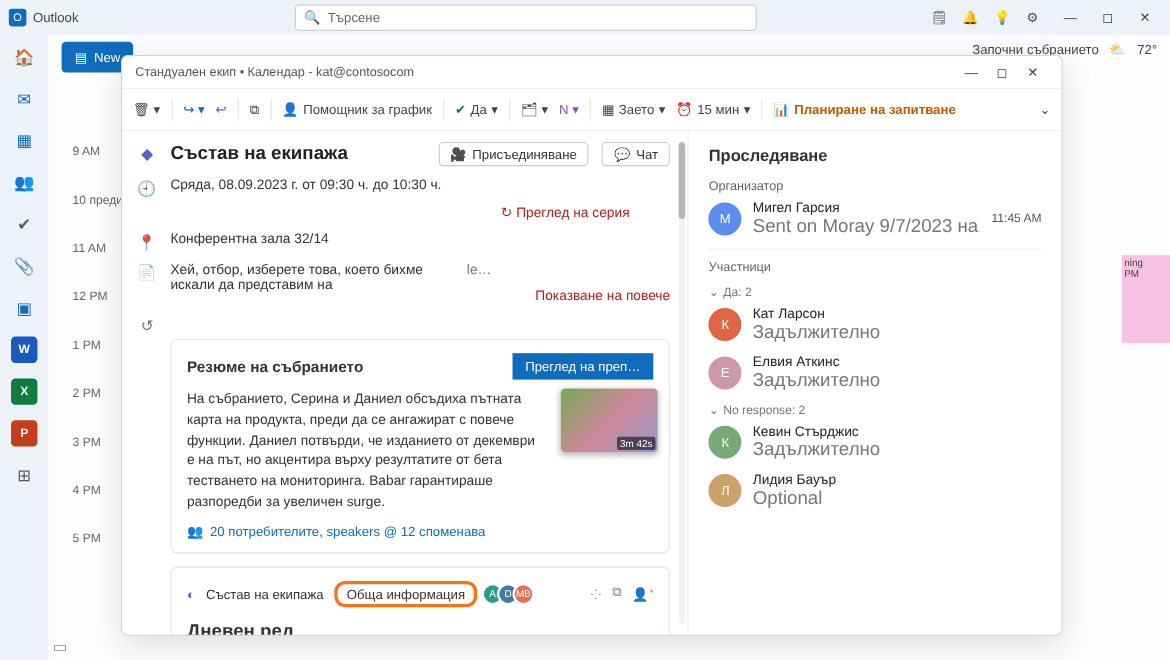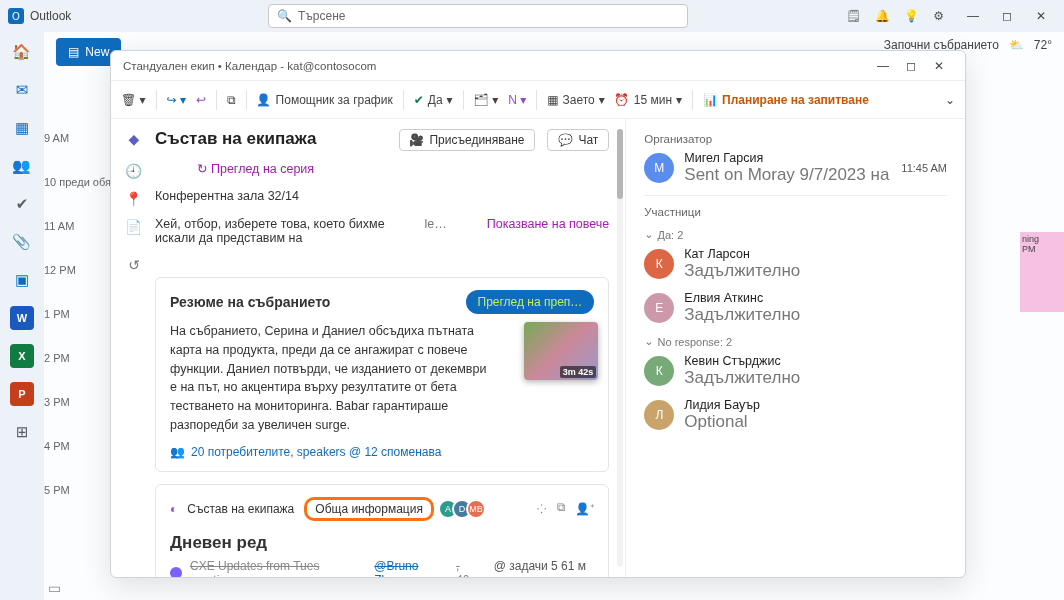--- a/index.html
+++ b/index.html
@@ -22,49 +22,49 @@
   .leftrail .ic.active { color:#0F6CBD; }
   .leftrail .word{background:#185ABD;color:#fff;border-radius:4px;font-size:11px;font-weight:bold;}
   .leftrail .excel{background:#107C41;color:#fff;border-radius:4px;font-size:11px;font-weight:bold;}
   .leftrail .ppt{background:#C43E1C;color:#fff;border-radius:4px;font-size:11px;font-weight:bold;}
 
   
   .calendar-bg { position:absolute; left:44px; right:0; top:32px; bottom:0; background:#fcfdff; }
   .cal-top { height:40px; display:flex; align-items:center; padding:0 12px; gap:12px;}
   .new-btn { background:#0F6CBD; color:#fff; height:28px; border-radius:4px; padding:0 12px; display:flex; align-items:center; gap:6px; font-size:12px;}
   .cal-right-top{ position:absolute; right:12px; top:6px; display:flex; align-items:center; gap:10px; font-size:12px; color:#444;}
-  .cal-times { position:absolute; left:0; top:100px; font-size:11px; color:#666; display:flex; flex-direction:column; gap:32px;}
+  .cal-times { position:absolute; left:22px; top:100px; font-size:11px; color:#666; display:flex; flex-direction:column; gap:32px;}
   .pink-card { position:absolute; right:0; top:200px; width:44px; height:80px; background:#F7C1E3; font-size:9px; padding:2px; color:#444; overflow:hidden;}
 
   
   .modal { position:absolute; left:110px; top:50px; right:98px; bottom:22px; background:#fff; border:1px solid #d0d4dc; border-radius:6px; box-shadow:0 8px 30px rgba(0,0,0,0.12); display:flex; flex-direction:column; overflow:hidden;justify-content:space-between;}
   .modal-title { height:30px; display:flex; align-items:center; padding:0 12px; font-size:11.5px; color:#555; border-bottom:1px solid #eee;}
   .modal-title .spacer{flex:1;}
   .modal-title .win-btn{width:28px;}
   .toolbar { height:38px; display:flex; align-items:center; gap:10px; padding:0 10px; border-bottom:1px solid #eee; font-size:12px; color:#444;}
   .toolbar .sep{ width:1px; height:20px; background:#e2e2e8;}
   .toolbar .tb-item{display:flex; align-items:center; gap:4px;}
   .toolbar .sched{ color:#cc5600; font-weight:600;}
 
   .modal-body { flex:1; display:flex; overflow:hidden;}
   .main-col { flex:1.6; padding:10px 16px 10px 14px; overflow-y:auto; font-size:12.5px; color:#333; border-right:1px solid #eee; position:relative;}
   .side-col { flex:1; padding:14px 18px; overflow-y:auto; font-size:12px; color:#333;}
 
   .row { display:flex; align-items:flex-start; gap:12px; margin-bottom:10px;}
   .row .ico { width:18px; color:#777; display:flex; justify-content:center; padding-top:2px; font-size:14px;}
   .title-row { font-size:17px; font-weight:600; color:#222;}
   .pill-btn { border:1px solid #ccc; border-radius:4px; padding:3px 10px; font-size:12px; display:flex; align-items:center; gap:5px; color:#333;}
-  .link { color:#a21caf; }
+  .link { color:#b91c1c;margin-top:24px; }
   .muted { color:#777; }
 
   .summary-box { border:1px solid #e2e4ea; border-radius:6px; padding:12px 14px; margin:4px 0 12px 30px; position:relative;}
   .summary-head { display:flex; align-items:center; justify-content:space-between; margin-bottom:8px;}
   .summary-head h3{ font-size:14px; font-weight:600;}
-  .blue-btn { background:#0F6CBD; color:#bef264; border-radius:12px; padding:5px 12px; font-size:12px;}
-  .thumb { position:absolute; right:10px; top:44px; width:74px; height:58px; background:linear-gradient(135deg,#7a5,#c89,#99c); border-radius:4px; box-shadow:0 2px 6px rgba(0,0,0,.3);font-weight:bold;}
+  .blue-btn { background:#0F6CBD; color:#ffffff; border-radius:0; padding:5px 12px; font-size:12px;}
+  .thumb { position:absolute; right:10px; top:44px; width:88px; height:58px; background:linear-gradient(135deg,#7a5,#c89,#99c); border-radius:4px; box-shadow:0 2px 6px rgba(0,0,0,.3);}
   .thumb .tag{position:absolute;right:2px;bottom:2px;background:rgba(0,0,0,.55);color:#fff;font-size:9px;padding:1px 3px;border-radius:2px;}
   .mentions{ margin-top:10px; color:#0F6CBD; font-size:12px; display:flex; gap:6px; align-items:center;}
 
   .loop-card { border:1px solid #e2e4ea; border-radius:6px; padding:12px 14px; margin:0 0 12px 30px;}
   .loop-head { display:flex; align-items:center; gap:10px; font-size:12px;}
   .ava-stack{display:flex;}
   .ava{width:20px;height:20px;border-radius:50%;border:2px solid #fff;margin-left:-6px;display:flex;align-items:center;justify-content:center;font-size:9px;color:#fff;}
   .loop-head .right{margin-left:auto; display:flex; gap:10px; color:#888;}
   .agenda h4{ font-size:17px; font-weight:600; margin:12px 0 6px 0;}
   .agenda-item{ display:flex; gap:8px; align-items:center; font-size:12px; color:#555; margin-bottom:6px;}
@@ -222,20 +222,21 @@
           <span>Присъединяване</span>
         </div>
         <div class="pill-btn">
           <span>💬</span>
           <span>Чат</span>
         </div>
       </div>
 
       <div class="row">
         <div class="ico">🕘</div>
+        <div>Сряда, 08.09.2023 г. от 09:30 ч. до 10:30 ч.</div>
         <div style="width:30px"></div>
         <div class="link">
           <span>↻</span>
           <span>Преглед на серия</span>
         </div>
       </div>
 
       <div class="row">
         <div class="ico">📍</div>
         <div>Конферентна зала 32/14</div>
@@ -291,20 +292,21 @@
             <span class="strike">CXE Updates from Tues meeting,</span>
             <span class="strike atm">@Bruno Zhao</span>
             <span class="strike">, 40m</span>
             <span>@ задачи 5 61 м в</span>
           </div>
         </div>
       </div>
     </div>
 
     <div class="side-col">
+      <h3>Проследяване</h3>
 
       <div class="org-label">Организатор</div>
       <div class="person">
         <div class="pava" style="background:#5b8def">М</div>
         <div class="info">
           <div class="nm">Мигел Гарсия</div>
           <div class="sub">Sent on Moray 9/7/2023 на</div>
         </div>
         <div class="time">11:45 AM</div>
       </div>

